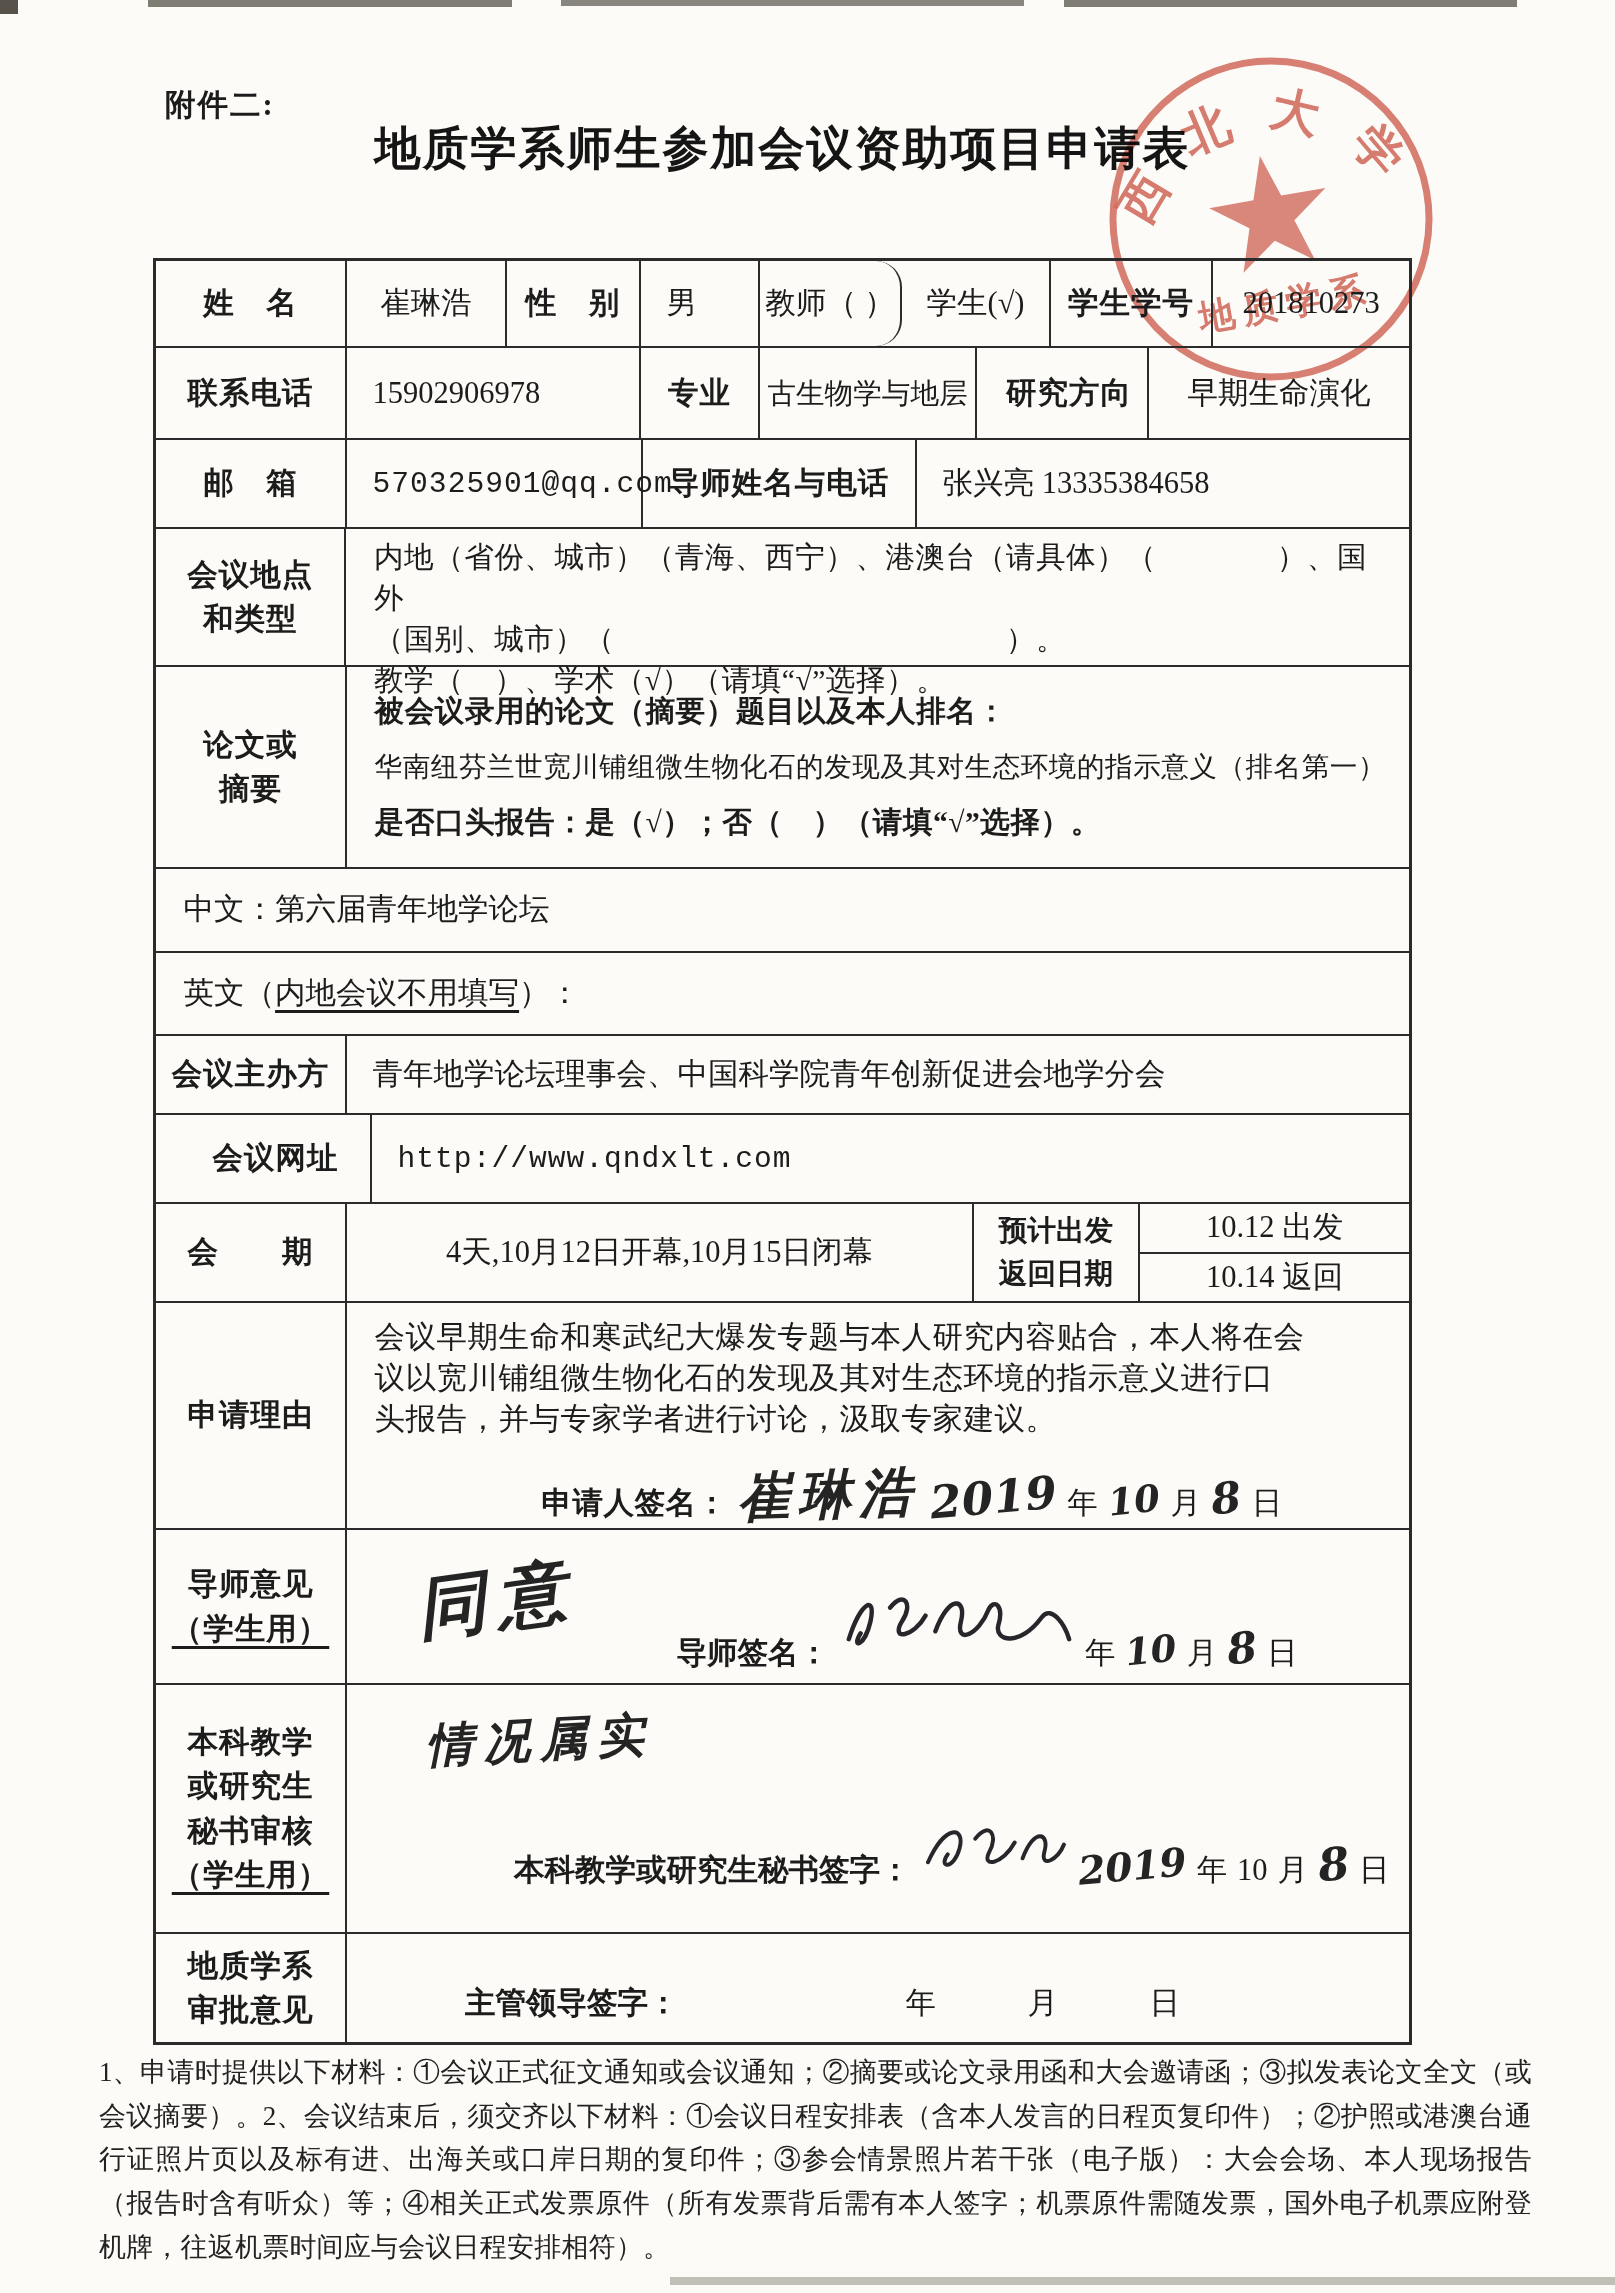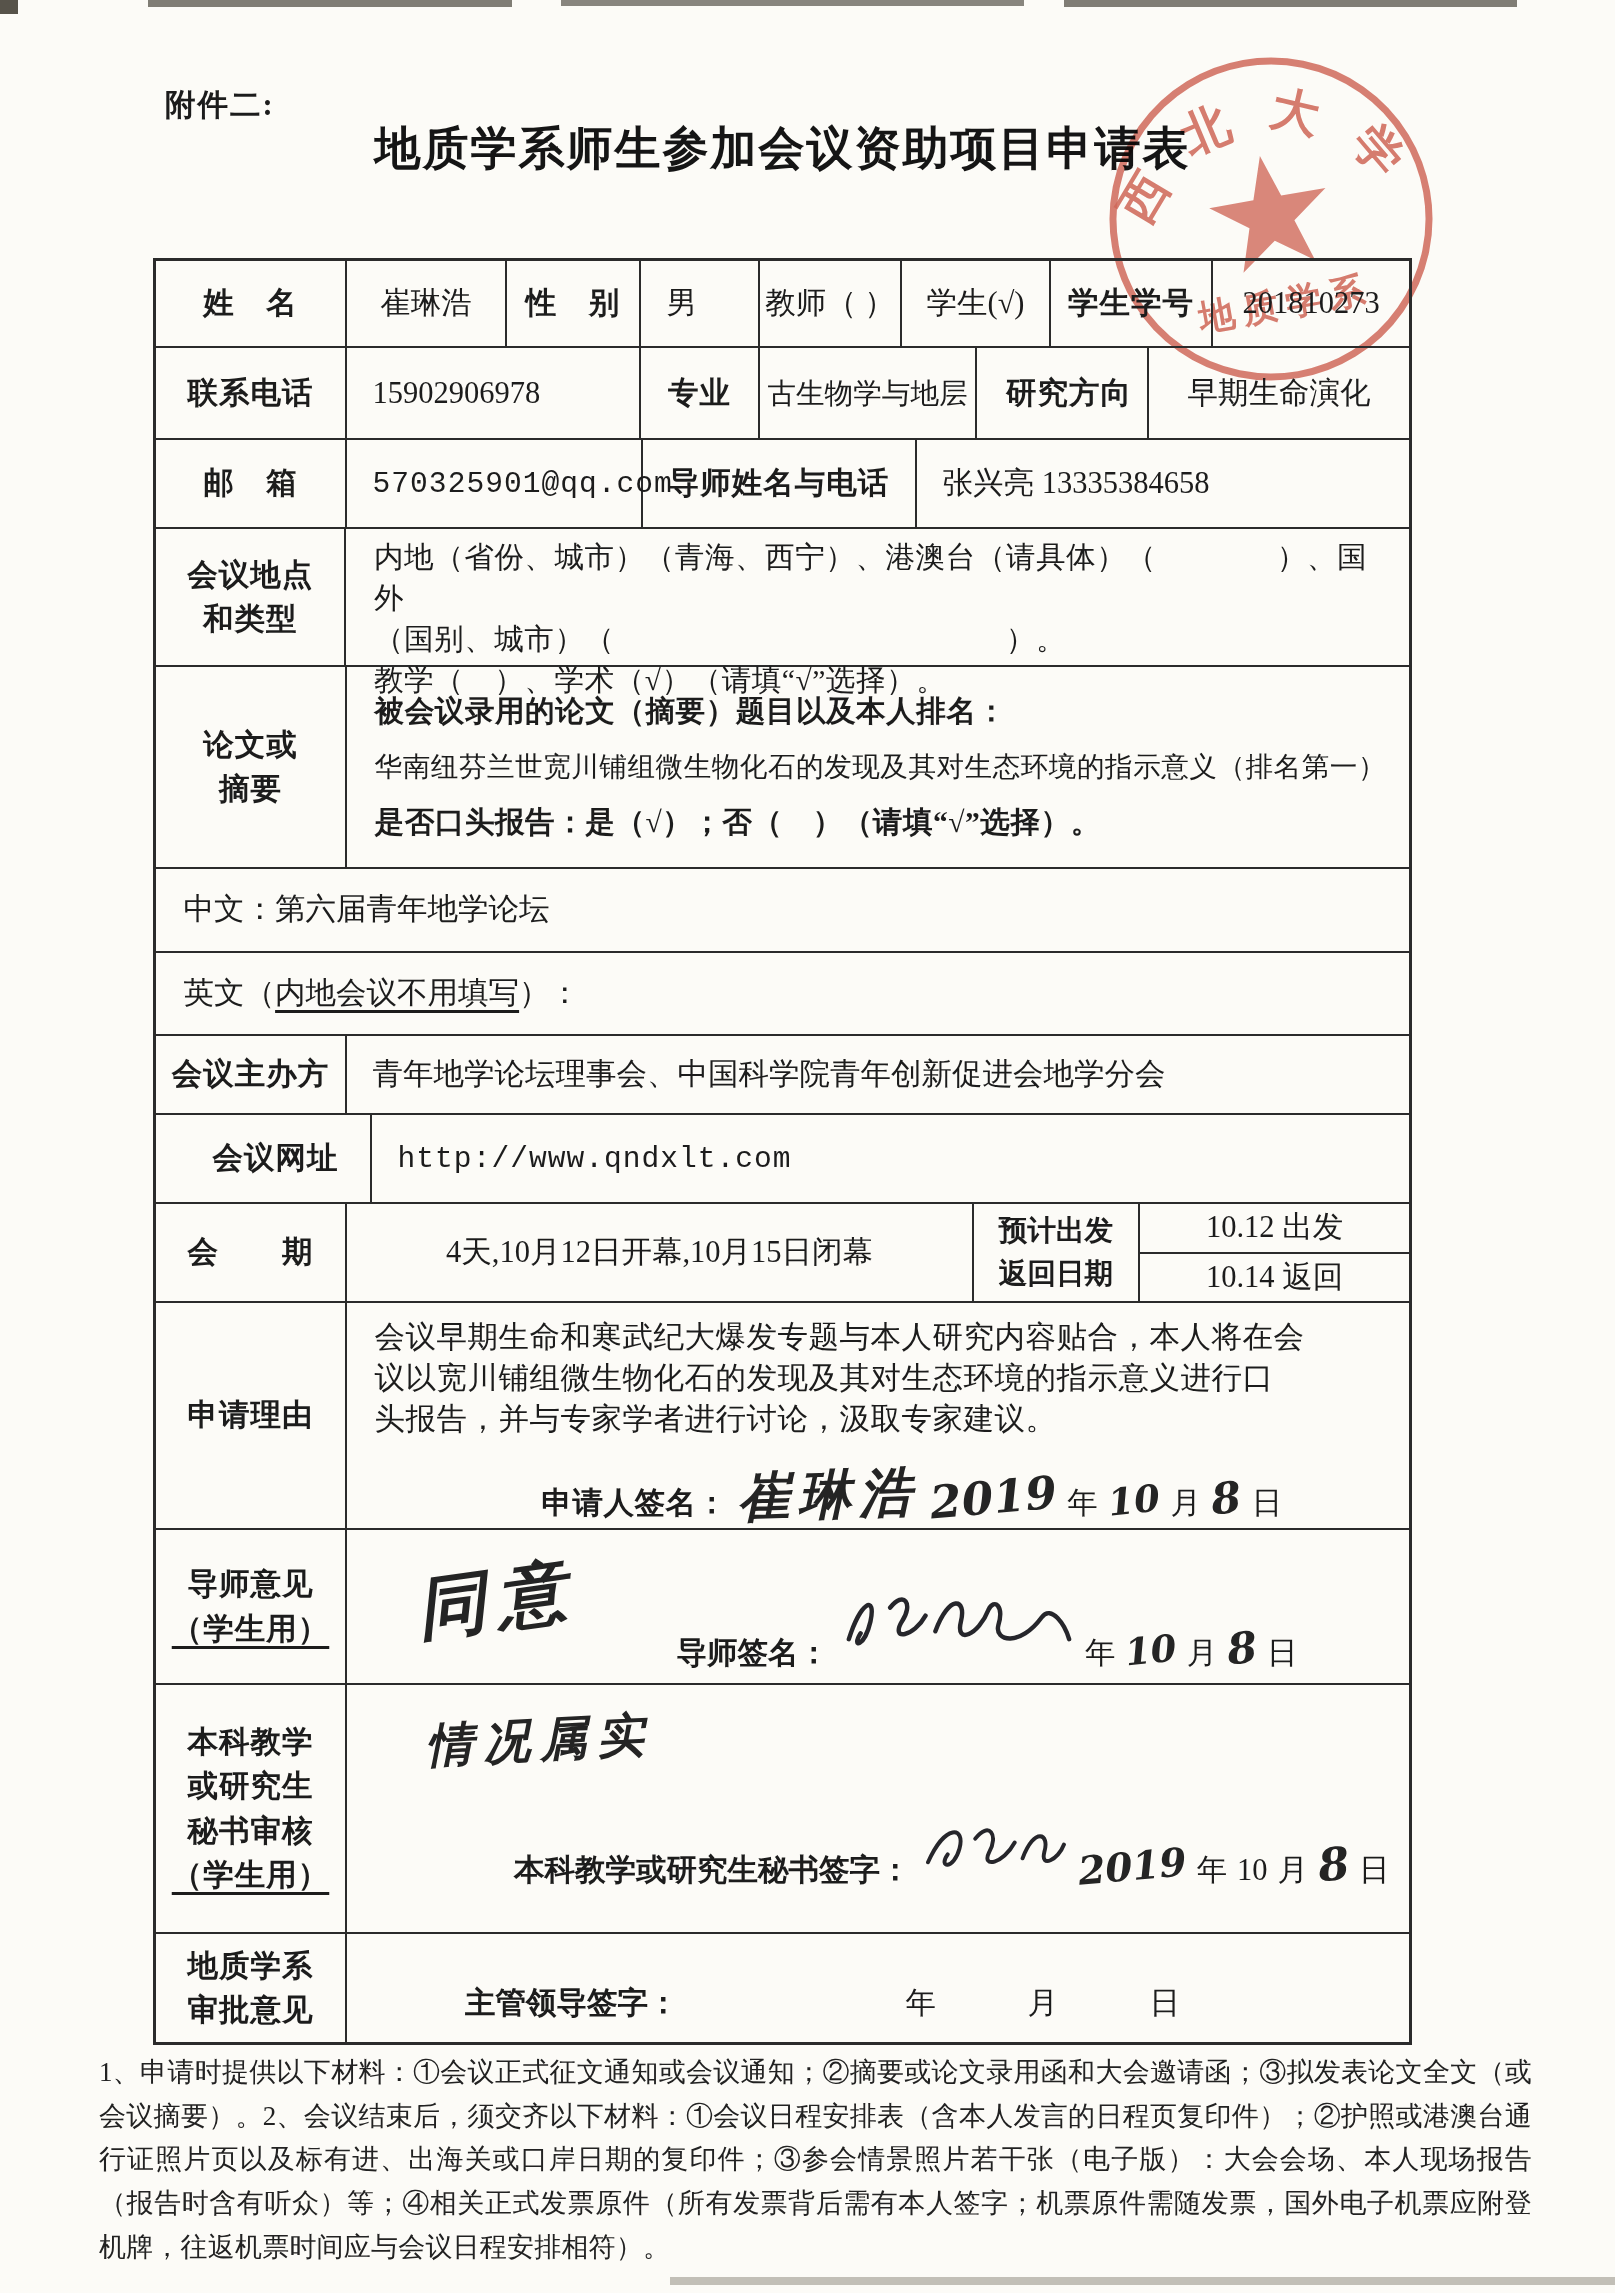--- a/index.html
+++ b/index.html
@@ -88,21 +88,21 @@
     <text x="170" y="268" text-anchor="middle" font-size="36" letter-spacing="8" fill="#c94a3a" opacity="0.88" font-weight="bold" font-family="Liberation Sans, DejaVu Sans, sans-serif">地质学系</text>
   </svg>
 
   <div class="tbl">
 
     <div class="tr r1">
       <div class="td label">姓　名</div>
       <div class="td cellval" style="width:160px;">崔琳浩</div>
       <div class="td label" style="width:134px;">性　别</div>
       <div class="td cellval left" style="width:119px;">男</div>
-      <div class="td cellval" style="width:142px;">教师（ ）</div>
+      <div class="td cellval" style="width:142px;border-radius:26px;">教师（ ）</div>
       <div class="td cellval" style="width:149px;">学生(√)</div>
       <div class="td label" style="width:162px;">学生学号</div>
       <div class="td cellval fill">201810273</div>
     </div>
 
     <div class="tr r2">
       <div class="td label">联系电话</div>
       <div class="td cellval left" style="width:294px;">15902906978</div>
       <div class="td label" style="width:119px;">专业</div>
       <div class="td cellval" style="width:217px;font-size:28.6px;">古生物学与地层</div>

